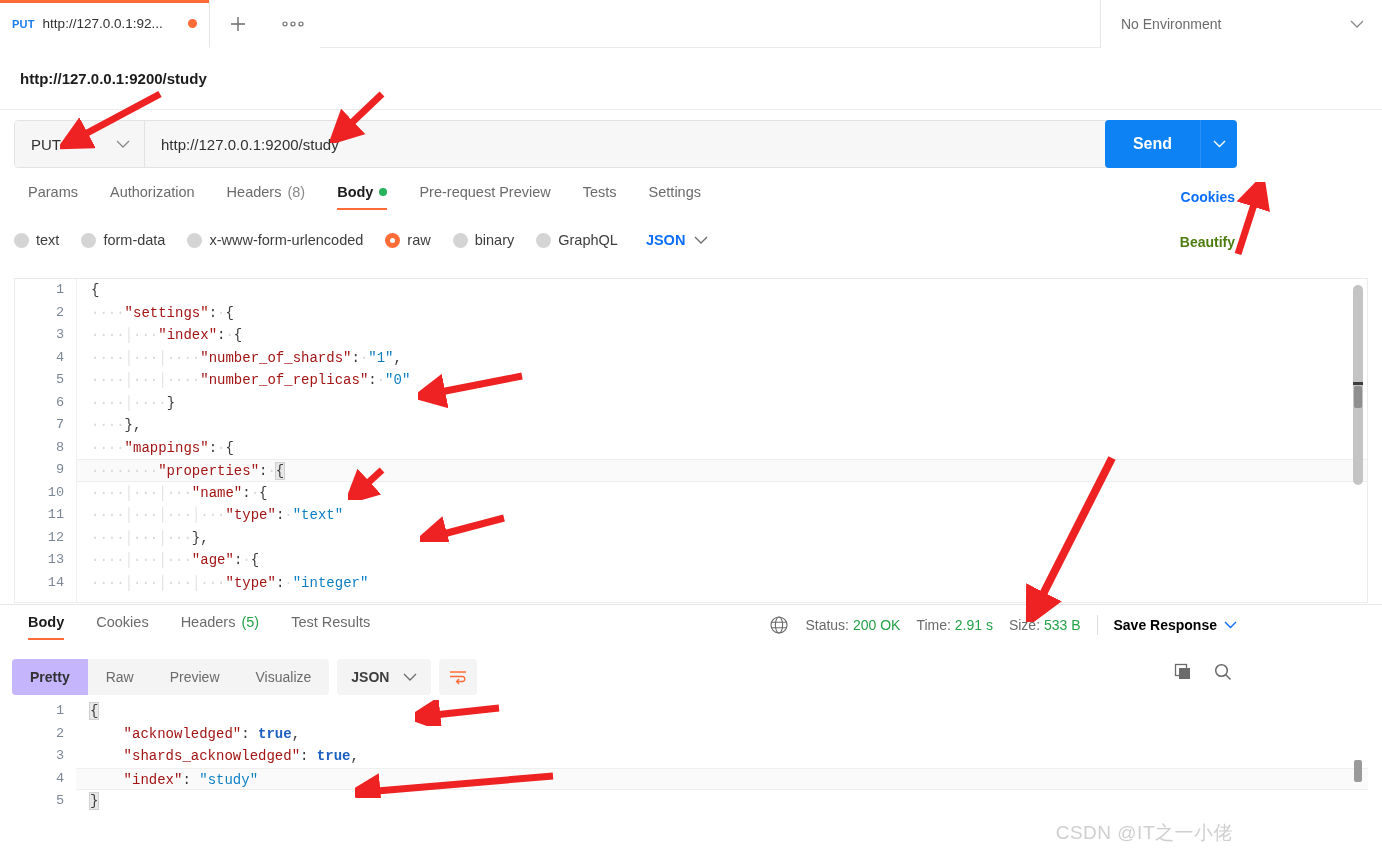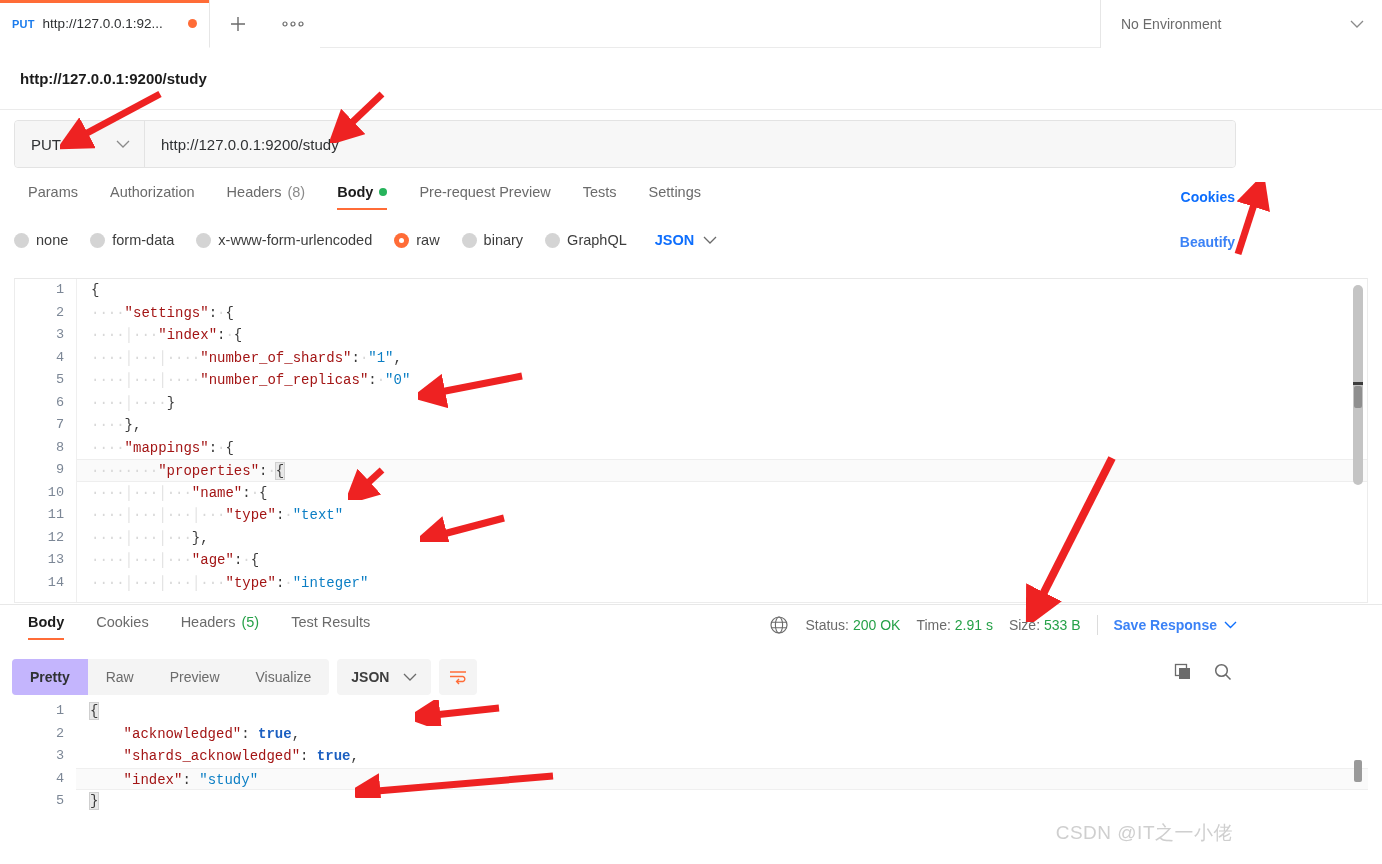--- a/index.html
+++ b/index.html
@@ -122,21 +122,21 @@
   .rtab.active::after {
     content: ""; position: absolute; left: 16px; right: 16px; bottom: 0; height: 2px; background: #ff6c37;
   }
   .rtab .count { color: #8a8a8a; font-weight: normal; }
   .rtab .greendot { width: 8px; height: 8px; border-radius: 50%; background: #26b35b; }
 
   .cookies-link {
     position: absolute; right: 16px; top: 189px; font-size: 14px; color: #0d6efd; font-weight: bold;
   }
   .beautify-link {
-    position: absolute; right: 16px; top: 234px; font-size: 14px; color: #3b82f6; font-weight: bold;
+    position: absolute; right: 16px; top: 234px; font-size: 14px; color: #4d7c0f; font-weight: bold;
   }
 
   
   .body-types {
     position: absolute; left: 14px; top: 232px; display: flex; align-items: center; gap: 0;
   }
   .radio-item { display: flex; align-items: center; gap: 7px; margin-right: 22px; font-size: 14.5px; color: #3d3d3d; }
   .radio {
     width: 15px; height: 15px; border-radius: 50%; background: #d4d4d4;
     display: flex; align-items: center; justify-content: center;
@@ -188,21 +188,21 @@
   .resp-divider {
     position: absolute; left: 0; top: 604px; width: 1382px; height: 1px; background: #e8e8e8;
   }
   .resp-tabs { position: absolute; left: 12px; top: 614px; display: flex; align-items: flex-end; }
   .resp-meta {
     position: absolute; right: 14px; top: 615px; display: flex; align-items: center; gap: 16px; font-size: 14px;
   }
   .meta-item { color: #6b6b6b; }
   .meta-val-green { color: #26a148; }
   .meta-sep { width: 1px; height: 20px; background: #dcdcdc; }
-  .save-resp { color: #3b82f6; font-weight: bold; font-size: 14px; display: flex; align-items: center; gap: 7px; }
+  .save-resp { color: #000000; font-weight: bold; font-size: 14px; display: flex; align-items: center; gap: 7px; }
 
   
   .resp-toolbar { position: absolute; left: 12px; top: 659px; display: flex; align-items: center; gap: 8px; }
   .segmented { display: flex; background: #f4f4f4; border-radius: 4px; overflow: hidden; height: 36px; }
   .seg { padding: 0 18px; display: flex; align-items: center; font-size: 14px; color: #6b6b6b; }
   .seg.active { background: #c4b5fd; color: #2f3133; font-weight: bold; }
   .fmt-select {
     height: 36px; background: #f4f4f4; border-radius: 4px; display: flex; align-items: center;
     gap: 14px; padding: 0 14px; font-size: 14px; color: #3d3d3d; font-weight: 600;
   }
@@ -284,20 +284,28 @@
 
   <div class="urlbar">
     <div class="method-box">
       <span class="method-text">PUT</span>
       <svg class="gi" width="14" height="9" viewBox="0 0 14 9">
         <path d="M1 1 L7 7 L13 1" stroke="#8a8a8a" stroke-width="1.3" fill="none"></path>
       </svg>
     </div>
     <div class="url-input" title="Enter request URL">http://127.0.0.1:9200/study</div>
   </div>
+  <div class="send-group">
+    <div class="send-btn">Send</div>
+    <div class="send-caret">
+      <svg class="gi" width="13" height="8" viewBox="0 0 13 8">
+        <path d="M1 1 L6.5 6.5 L12 1" stroke="#ffffff" stroke-width="1.4" fill="none"></path>
+      </svg>
+    </div>
+  </div>
 
   <div class="req-tabs">
     <div class="rtab">
       <span>Params</span>
     </div>
     <div class="rtab">
       <span>Authorization</span>
     </div>
     <div class="rtab">
       <span>Headers</span>
@@ -317,21 +325,21 @@
       <span>Settings</span>
     </div>
   </div>
 
   <div class="cookies-link">Cookies</div>
   <div class="beautify-link">Beautify</div>
 
   <div class="body-types">
     <div class="radio-item">
       <span class="radio"></span>
-      <span>none</span>
+      <span>text</span>
     </div>
     <div class="radio-item">
       <span class="radio"></span>
       <span>form-data</span>
     </div>
     <div class="radio-item">
       <span class="radio"></span>
       <span>x-www-form-urlencoded</span>
     </div>
     <div class="radio-item">

